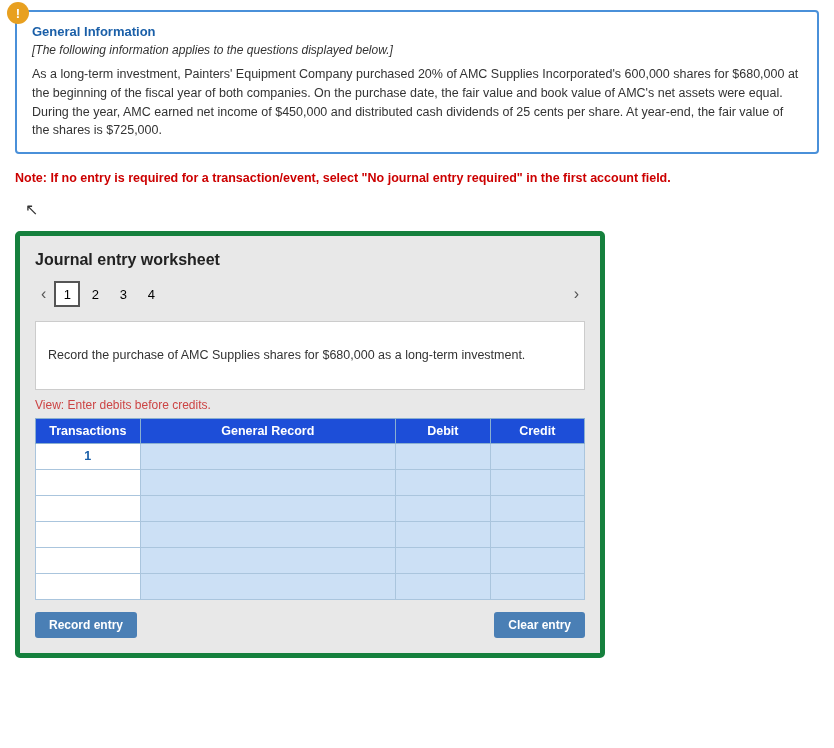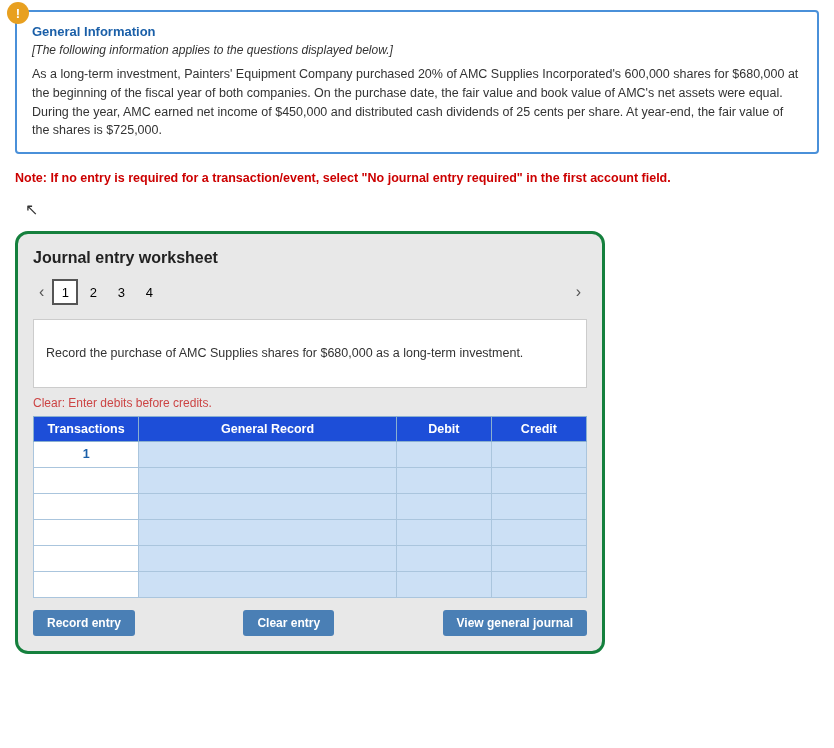--- a/index.html
+++ b/index.html
@@ -76,22 +76,22 @@
       padding: 6px 14px;
       font-size: 12px;
       border-radius: 3px;
       cursor: pointer;
       font-weight: bold;
     }
 
     
     .worksheet-container {
       background: #e8e8e8;
-      border: 3px solid #15803d;
-      border-radius: 13px;
+      border: 5px solid #15803d;
+      border-radius: 5px;
       padding: 15px;
       margin-top: 12px;
       max-width: 590px;
     }
     .worksheet-title {
       font-size: 16px;
       font-weight: bold;
       color: #222;
       margin-bottom: 12px;
     }
@@ -240,21 +240,21 @@
     <button class="page-num active">1</button>
     <button class="page-num">2</button>
     <button class="page-num">3</button>
     <button class="page-num">4</button>
     <span style="flex:1"></span>
     <button class="page-arrow">›</button>
   </div>
 
   <div class="description-box">Record the purchase of AMC Supplies shares for $680,000 as a long-term investment.</div>
 
-  <div class="note-text">Clear: Enter debits before credits.</div>
+  <div class="note-text">View: Enter debits before credits.</div>
 
   <table class="journal-table">
     <thead>
       <tr>
         <th>Transactions</th>
         <th>General Record</th>
         <th>Debit</th>
         <th>Credit</th>
       </tr>
     </thead>
@@ -294,15 +294,14 @@
           <td><input type="text" style="border: none; background: transparent; width: 100%; outline: none; font-size: 12px;"></td>
           <td><input type="text" style="border: none; background: transparent; width: 100%; outline: none; font-size: 12px;"></td>
           <td><input type="text" style="border: none; background: transparent; width: 100%; outline: none; font-size: 12px;"></td>
         </tr>
       </tbody>
   </table>
 
   <div class="worksheet-buttons">
     <button class="btn-blue">Record entry</button>
     <button class="btn-blue">Clear entry</button>
-    <button class="btn-blue">View general journal</button>
   </div>
 </div>
 
 </body></html>

